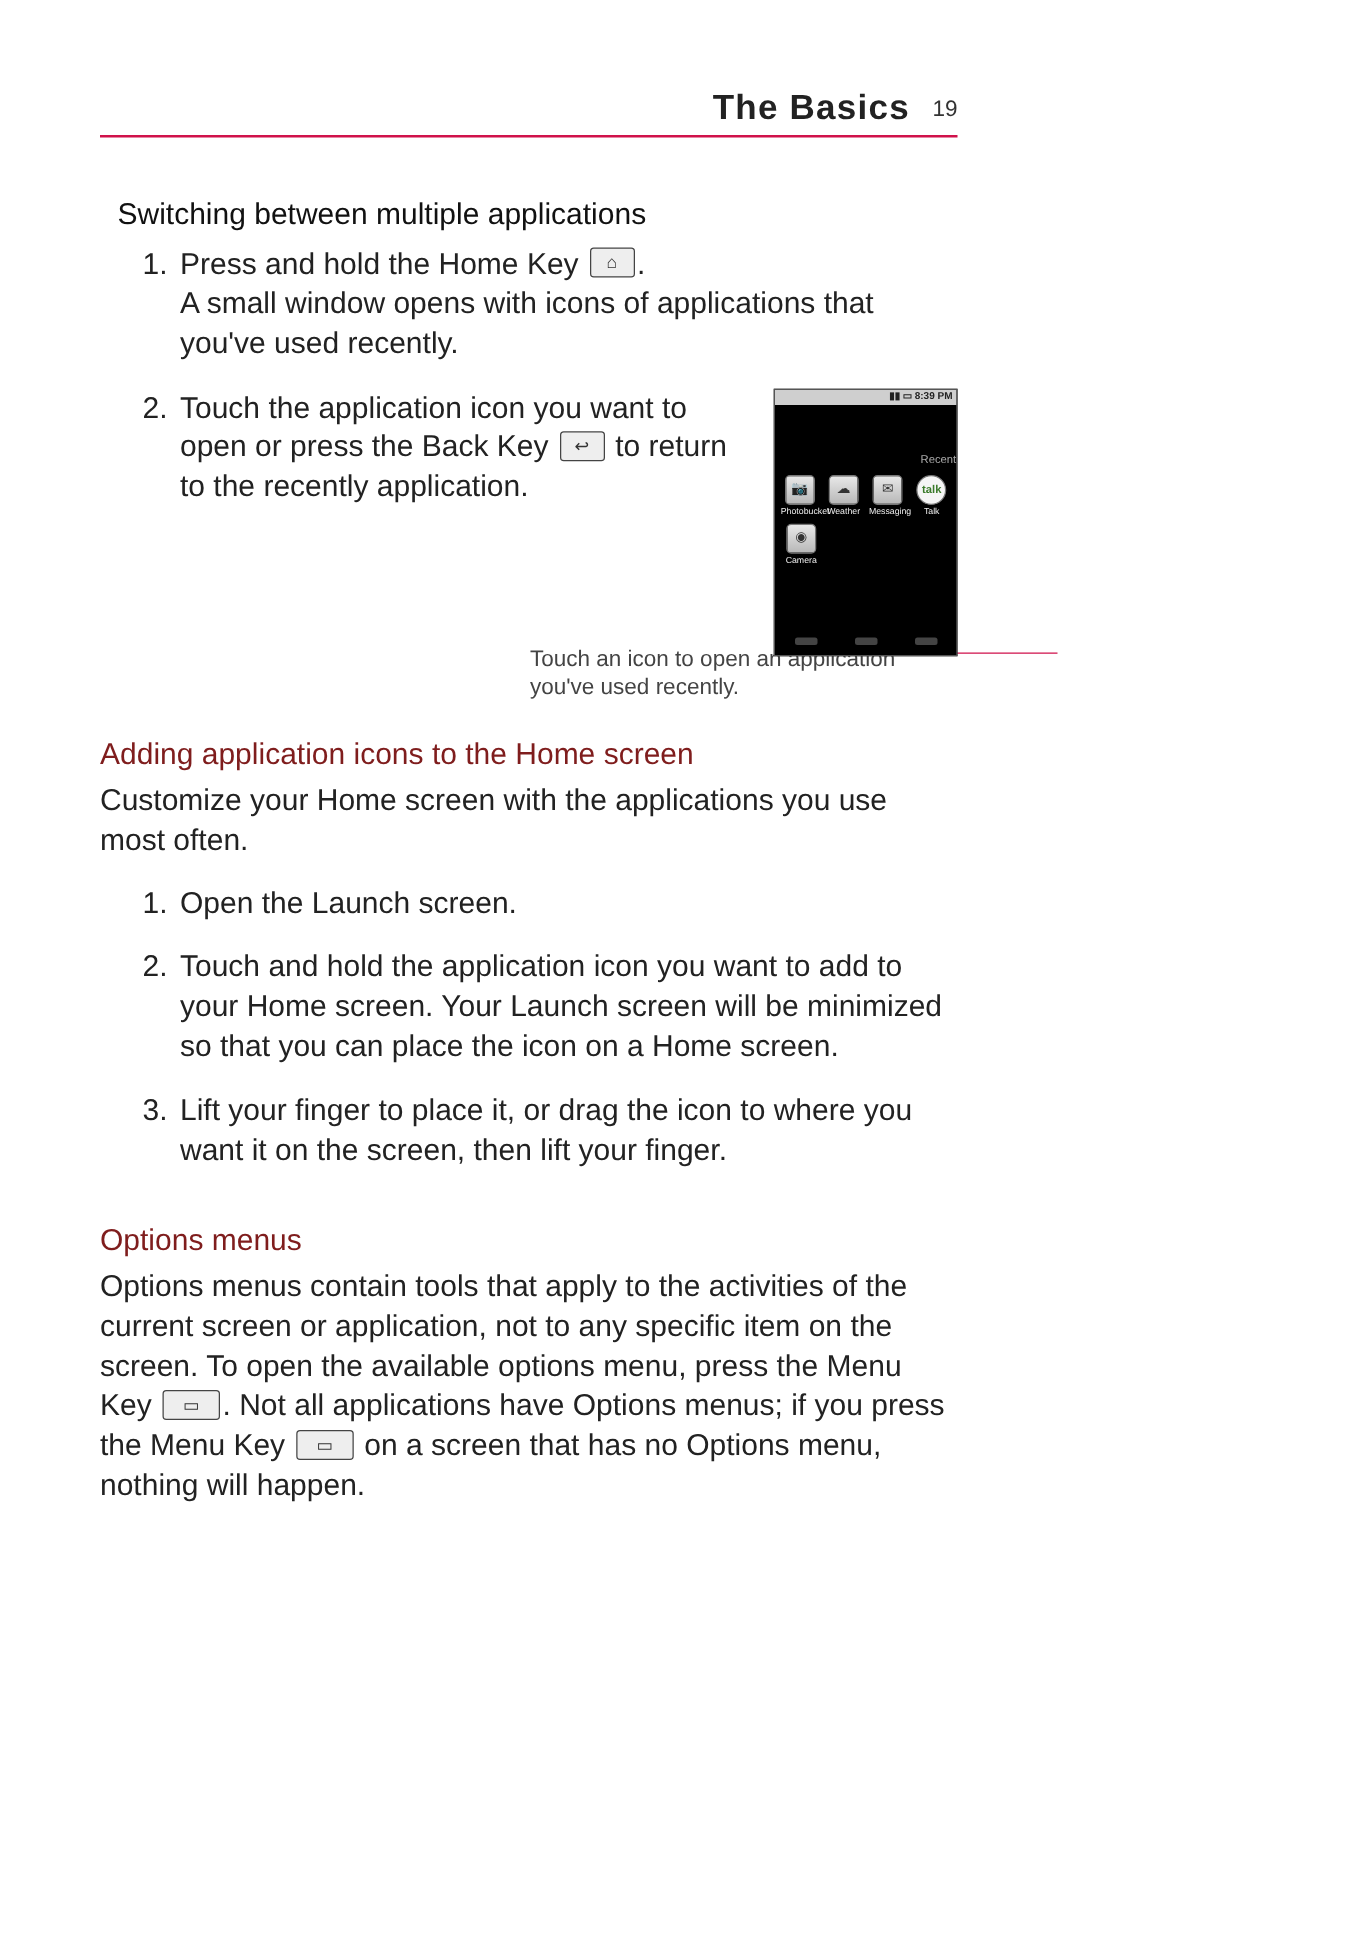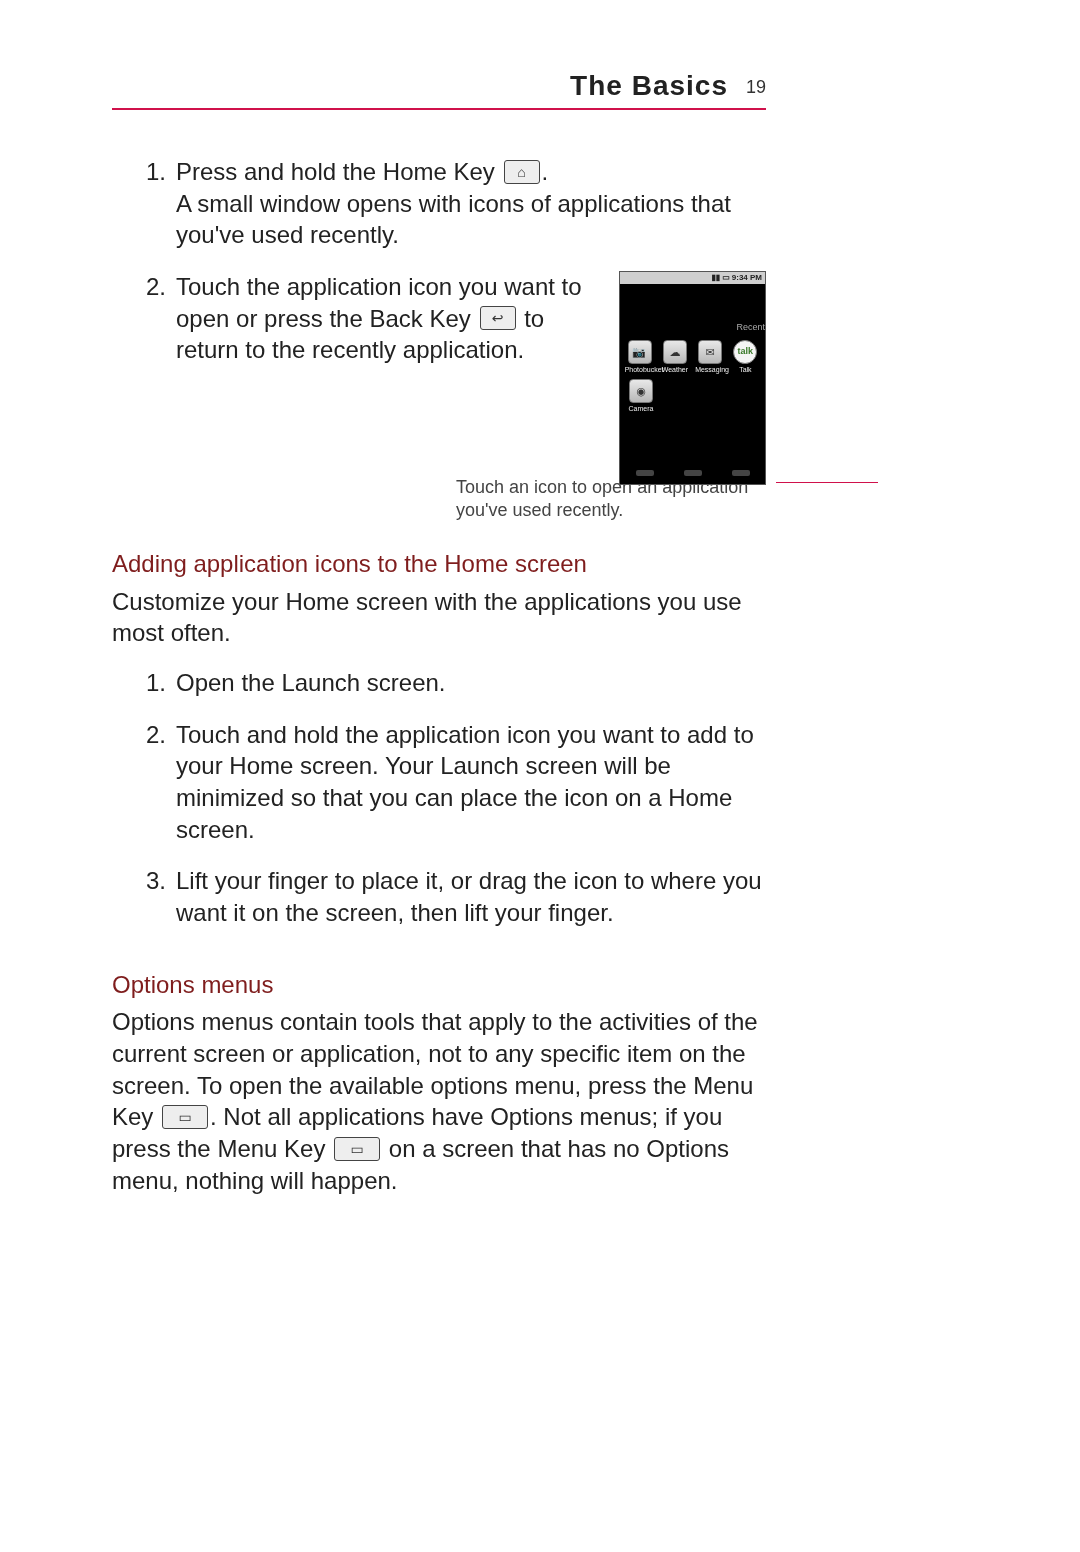--- a/index.html
+++ b/index.html
@@ -8,21 +8,21 @@
     background: #fff;
     font-family: "Helvetica Neue", Helvetica, Arial, sans-serif;
     font-weight: 300;
     color: #1a1a1a;
     width: 1080px;
   }
   .page {
     box-sizing: border-box;
     width: 856px;
     min-height: 1552px;
-    padding: 70px 90px 60px 112px;
+    padding: 70px 90px 60px 80px;
     position: relative;
   }
   .header-line {
     display: flex;
     justify-content: flex-end;
     align-items: baseline;
     border-bottom: 2px solid #d0114b;
     padding-bottom: 6px;
     margin-bottom: 46px;
   }
@@ -224,20 +224,21 @@
 
 <div class="page">
 
   <div class="header-line">
     <span class="header-title">The Basics</span>
     <span class="page-number">19</span>
   </div>
 
   <div class="body">
 
+    <div class="subheading-black">Switching between multiple applications</div>
 
     <ol class="steps">
       <li>
         <span class="num">1.</span>
         <span>Press and hold the </span><span class="bold">Home Key</span><span> </span><span class="key-icon narrow"><span class="glyph">⌂</span></span><span>.</span><br>
         <span>A small window opens with icons of applications that you've used recently.</span>
       </li>
 
       <li style="margin-bottom:0;">
         <div class="step2-wrap">
@@ -248,21 +249,21 @@
             <div class="figure-area" style="height:130px;">
               <div class="callout">Touch an icon to open an application you've used recently.</div>
               <div class="callout-line"></div>
             </div>
           </div>
 
           <div class="phone" style="position:relative; flex:0 0 145px;">
             <div class="statusbar">
               <span>▮▮</span>
               <span>▭</span>
-              <span>9:34 PM</span>
+              <span>8:39 PM</span>
             </div>
             <div class="recent-label">Recent</div>
             <div class="icon-row">
               <div class="app">
                   <div class="ico">📷</div>
                   <div class="lbl">Photobucket</div>
                 </div>
               <div class="app">
                   <div class="ico">☁</div>
                   <div class="lbl">Weather</div>

